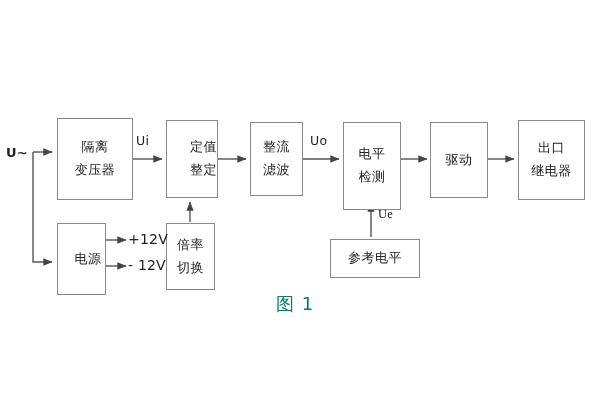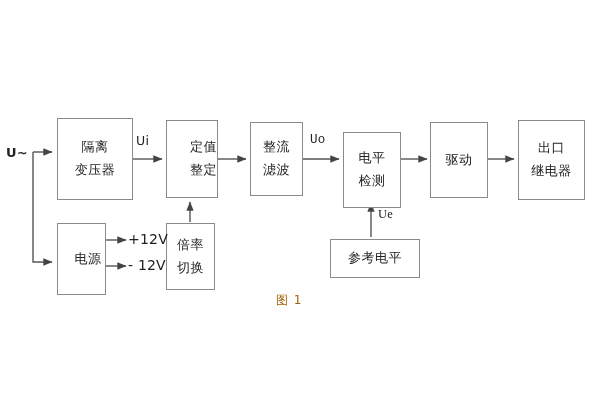--- a/index.html
+++ b/index.html
@@ -43,22 +43,22 @@
     font-size: 12.5px;
     color: #222222;
     white-space: nowrap;
     z-index: 4;
     letter-spacing: 0.3px;
   }
   .lbl-bold { font-weight: bold; font-size: 13px; }
   .lbl-v { font-size: 14px; letter-spacing: 0.2px; text-align: right; }
   .caption {
     position: absolute;
-    font-size: 12px;
-    color: #a16207;
+    font-size: 18px;
+    color: #0f766e;
     z-index: 4;
     letter-spacing: 1px;
   }
 
   
   #wires { position:absolute; left:0; top:0; width:600px; height:400px; z-index:2; }
 </style>
 </head>
 <body>
 
@@ -104,21 +104,21 @@
   <div class="blk" style="left:166px; top:120px; width:52px; height:78px;align-items:flex-end;">
     <span>定值</span>
     <span>整定</span>
   </div>
 
   <div class="blk" style="left:250px; top:122px; width:53px; height:74px;">
     <span>整流</span>
     <span>滤波</span>
   </div>
 
-  <div class="blk" style="left:343px; top:132px; width:58px; height:76px;">
+  <div class="blk" style="left:343px; top:122px; width:58px; height:88px;">
     <span>电平</span>
     <span>检测</span>
   </div>
 
   <div class="blk" style="left:430px; top:122px; width:58px; height:76px;">
     <span>驱动</span>
   </div>
 
   <div class="blk" style="left:518px; top:120px; width:67px; height:80px;">
     <span>出口</span>
@@ -135,21 +135,21 @@
   </div>
 
   <div class="blk" style="left:330px; top:239px; width:90px; height:39px;">
     <span>参考电平</span>
   </div>
 
   <div class="lbl lbl-bold" style="left:6px; top:145px;">U~</div>
 
   <div class="lbl" style="left:136px; top:133px;">Ui</div>
 
-  <div class="lbl" style="left:310px; top:133px;font-family:Liberation Mono, monospace;">Uo</div>
+  <div class="lbl" style="left:310px; top:133px;">Uo</div>
 
   <div class="lbl" style="left:378px; top:207px;font-family:Liberation Serif, serif;">Ue</div>
 
   <div class="lbl lbl-v" style="left:128px; top:231px;">+12V</div>
 
   <div class="lbl lbl-v" style="left:128px; top:257px;">- 12V</div>
 
   <div class="caption" style="left:276px; top:292px;">图 1</div>
 
 </div>

